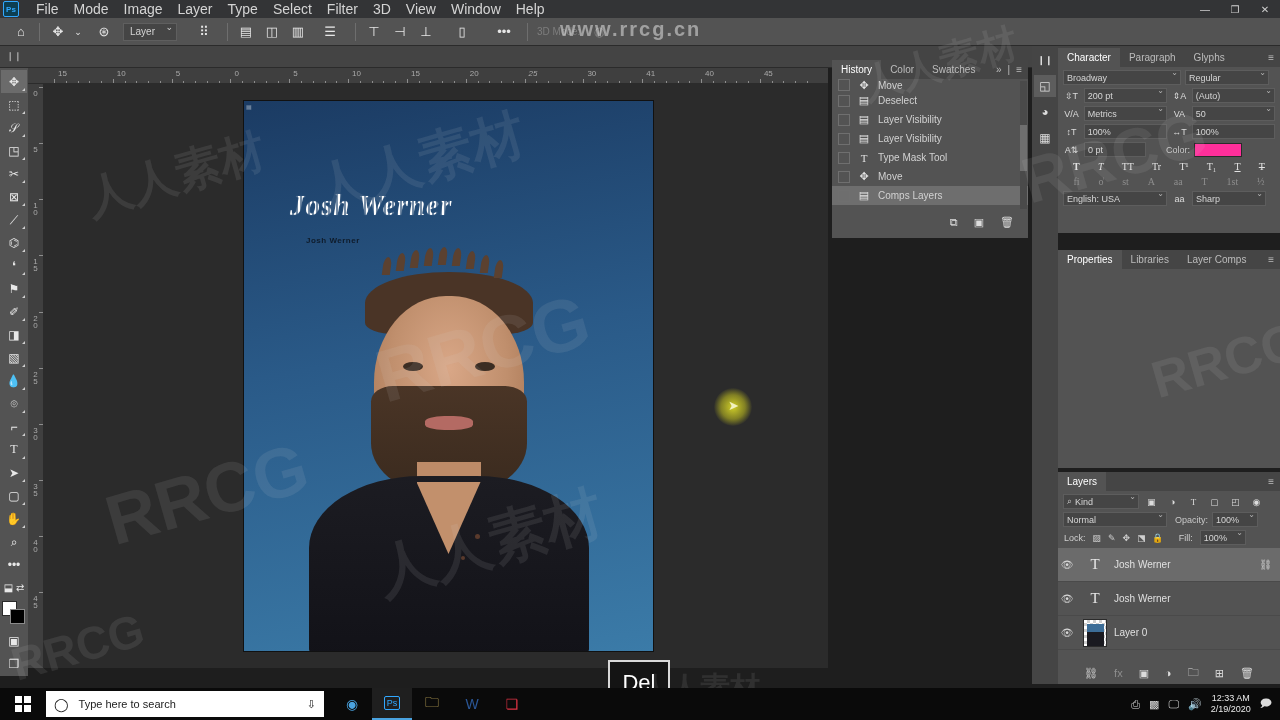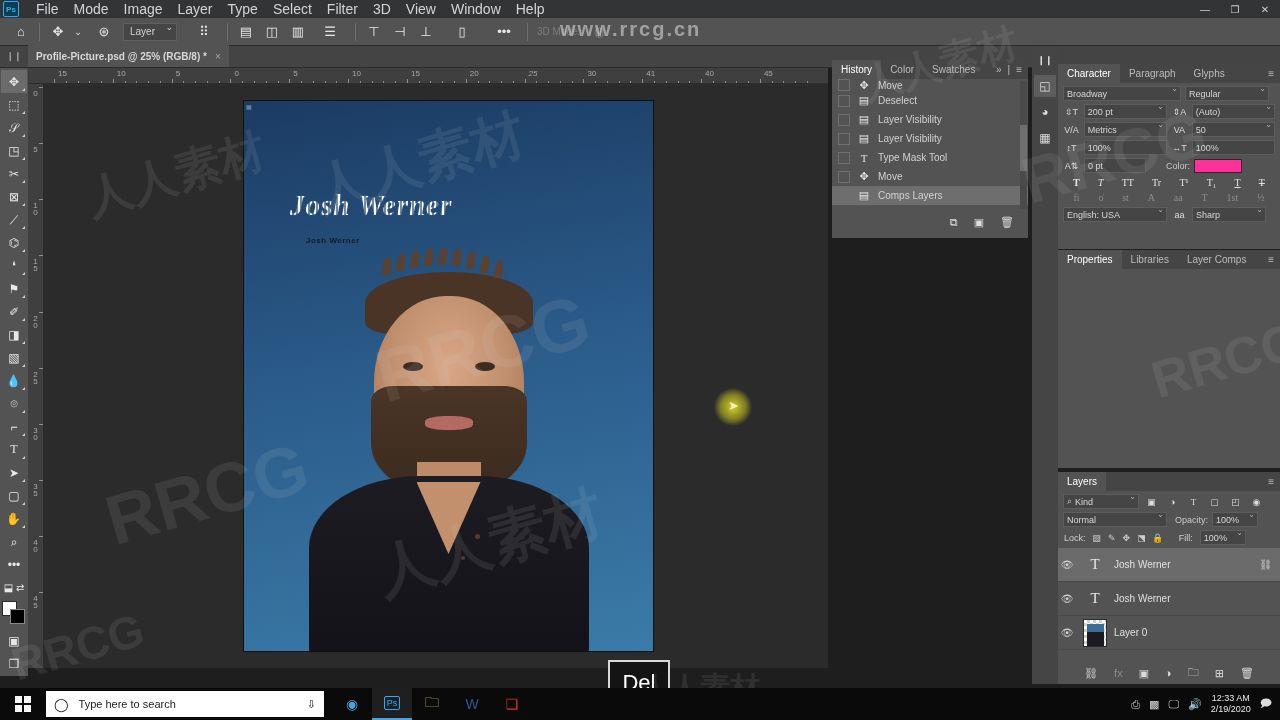--- a/index.html
+++ b/index.html
@@ -132,21 +132,21 @@
   .hrow { height:19px; display:flex; align-items:center; font-size:10px; color:#d2d2d2; gap:6px;}
   .hrow.sel { background:#6e6e6e; }
   .hrow .slot { width:12px; height:12px; margin-left:6px; border:1px solid #6f6f6f; }
   .hrow .hicon { width:16px; text-align:center; font-size:11px; color:#e2e2e2; }
   .hist-foot { height:22px; display:flex; align-items:center; justify-content:flex-end;
     gap:16px; padding-right:14px; font-size:11px; color:#ddd; }
   .pscroll { position:absolute; right:1px; top:2px; width:7px; bottom:2px; background:#4a4a4a; }
   .pscroll i { position:absolute; left:0; width:7px; background:#6f6f6f; }
 
   
-  .character { left:1058px; top:64px; width:222px; height:185px; }
+  .character { left:1058px; top:48px; width:222px; height:185px; }
   .crow { display:flex; align-items:center; gap:4px; margin:3px 5px; }
   .fld { background:#454545; border:1px solid #5d5d5d; height:15px; font-size:9px;
     color:#d6d6d6; display:flex; align-items:center; padding:0 3px; position:relative; }
   .fld.dd:after { content:"⌄"; position:absolute; right:2px; top:-3px; font-size:8px; color:#b4b4b4;}
   .ci { font-size:9px; color:#dcdcdc; width:17px; text-align:center; }
   .tstyle-row { display:flex; justify-content:space-around; margin:4px 6px; }
   .tstyle-row span { font-size:10px; color:#e2e2e2; font-family:"Liberation Serif", serif; }
   .tstyle-row.dim span { color:#8d8d8d; }
   .colorswatch { width:48px; height:14px; border:1px solid #2b2b2b; }
 
@@ -240,24 +240,20 @@
     <div class="obtn">⊥</div>
     <div class="obtn" style="margin-left:10px">▯</div>
     <div class="obtn" style="margin-left:16px">•••</div>
     <div class="sep" style="margin-left:10px"></div>
     <div style="font-size:10px;margin-left:4px" class="dim">3D Mode:</div>
     <div class="obtn dim" style="margin-left:6px">◍</div>
   </div>
 
   <div class="tabbar">
     <div class="tabgrip">❙❙</div>
-    <div class="doctab">
-      <span>Profile-Picture.psd @ 25% (RGB/8) *</span>
-      <span class="x">×</span>
-    </div>
   </div>
 
   <div class="toolbar">
     <div class="tool active">✥</div>
     <div class="tool">⬚</div>
     <div class="tool">𝒮</div>
     <div class="tool">◳</div>
     <div class="tool">✂</div>
     <div class="tool">⊠</div>
     <div class="tool">⟋</div>

